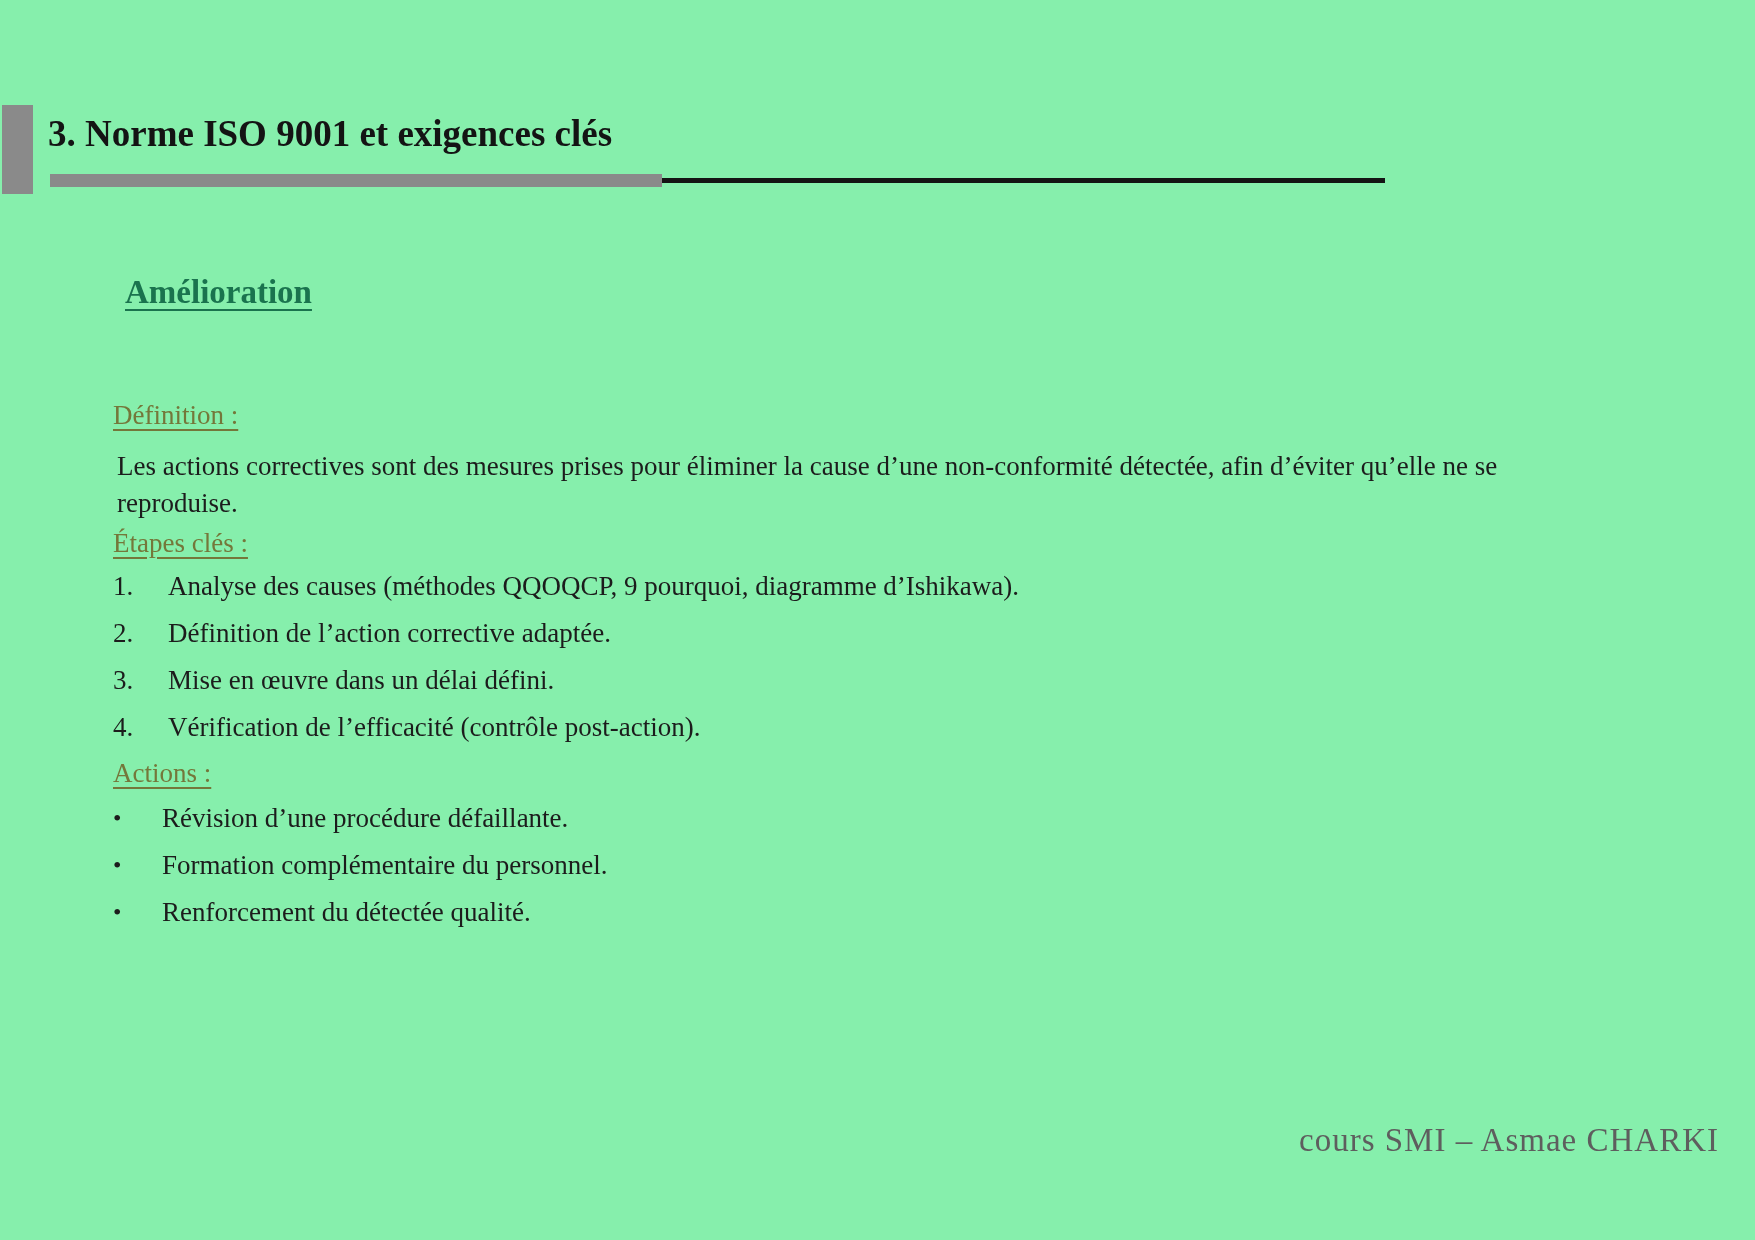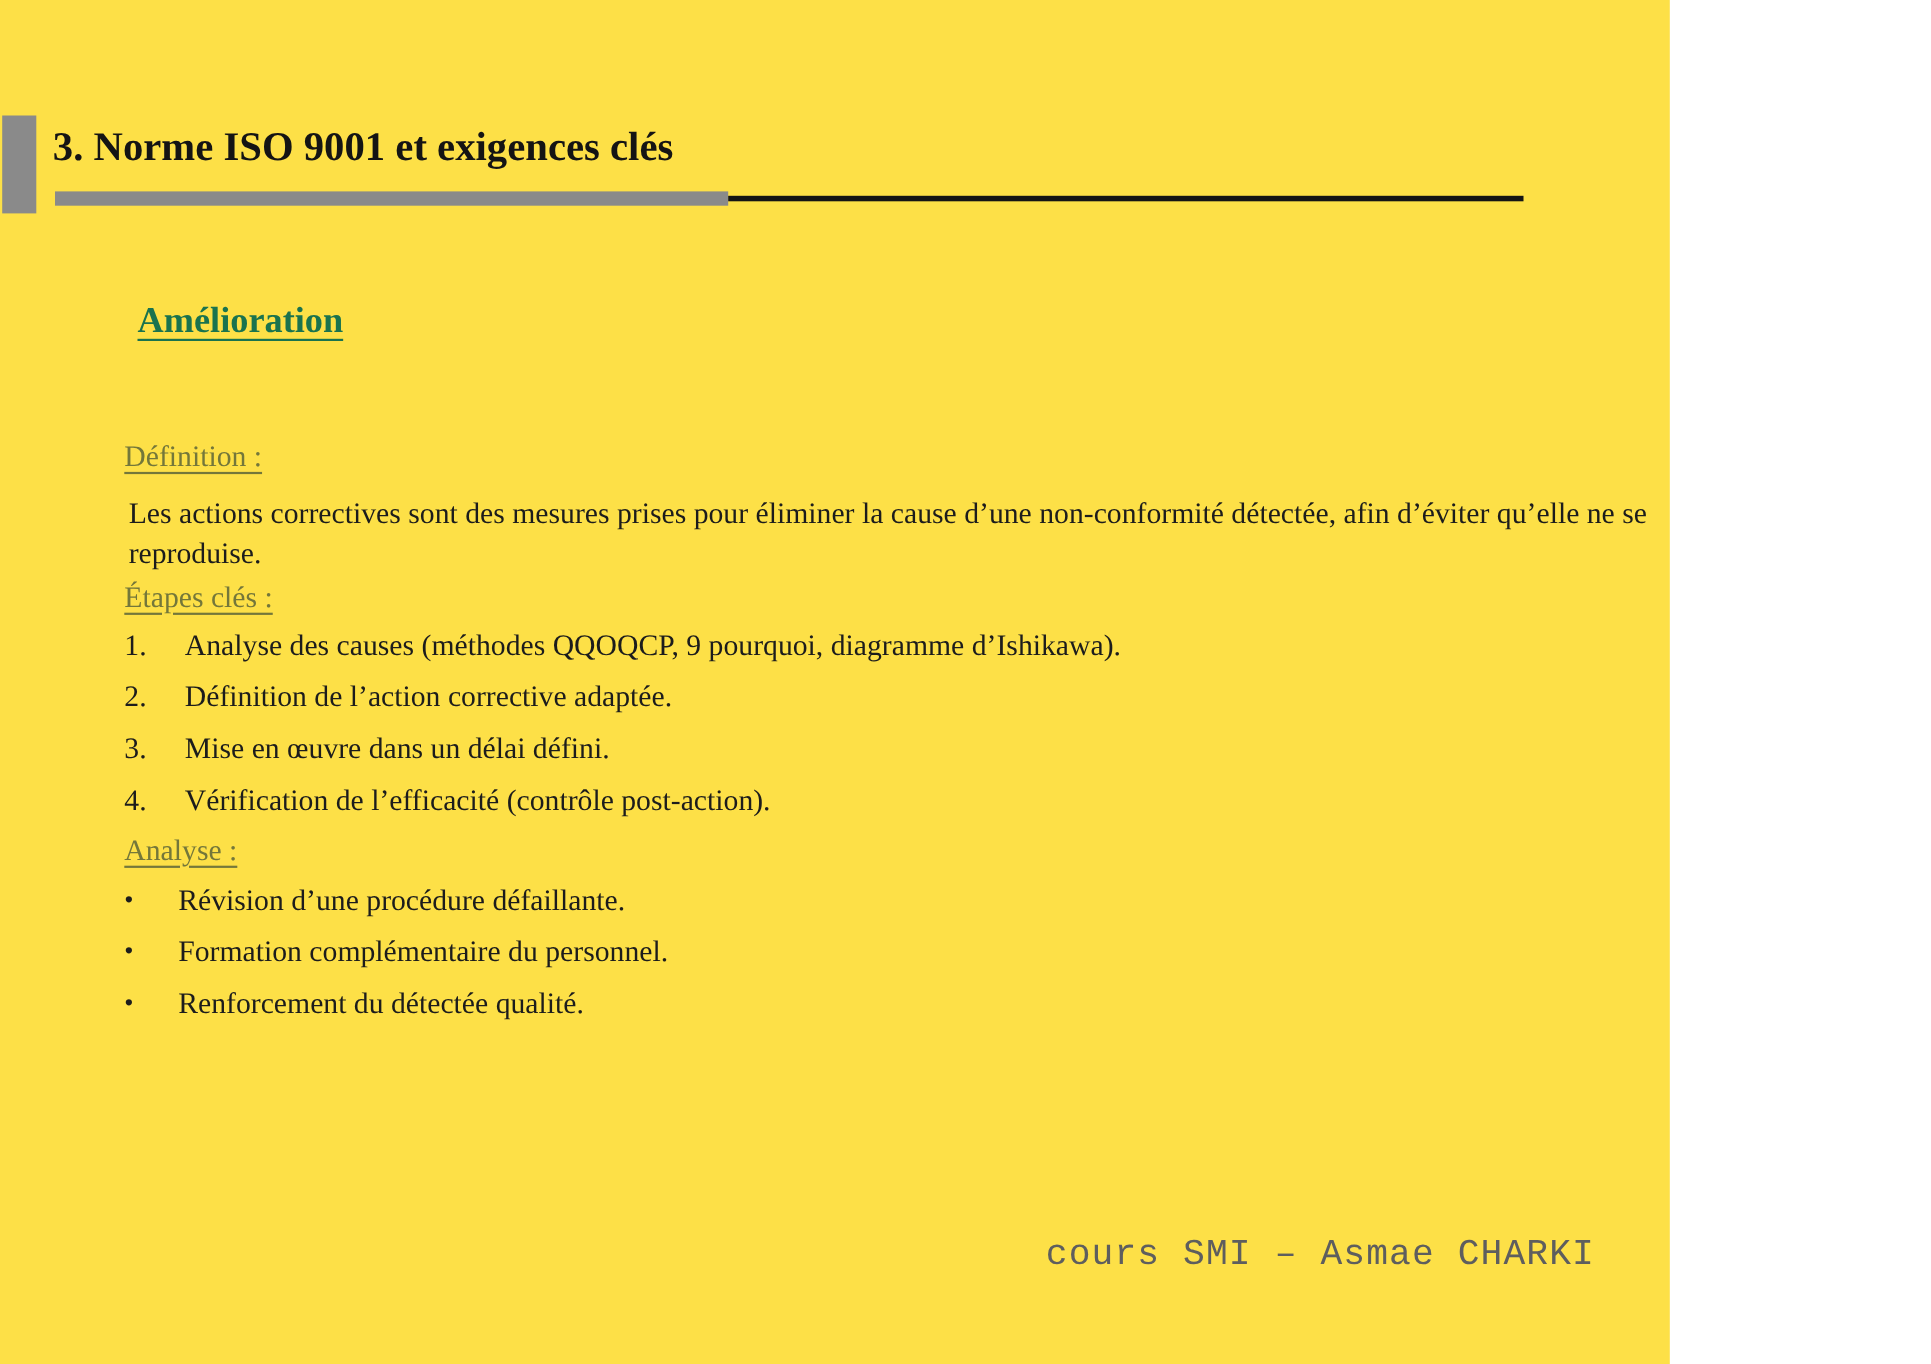--- a/index.html
+++ b/index.html
@@ -1,21 +1,21 @@
 <!DOCTYPE html>
 <html lang="fr" style="--accent-green: #1a734e; --accent-olive: #74773a; --bar-gray: #8a8a8a; --footer-gray: #5e5e5e;"><head>
 <meta charset="utf-8">
 <title>Slide</title>
 <style>
   html, body { margin: 0; padding: 0; background: #ffffff; }
   .slide {
     position: relative;
-    width: 1518px;
+    width: 1755px;
     height: 1240px;
-    background: #fde047;
+    background: #86efac;
     overflow: hidden;
     font-family: "Liberation Serif", "DejaVu Serif", serif;
     color: #1c1c1c;
   }
 
   
   .gray-tab {
     position: absolute;
     left: 2px; top: 105px;
     width: 31px; height: 89px;
@@ -99,22 +99,22 @@
   .steps-list    { top: 568px; }
   .examples-list { top: 800px; }
   .list li { display: flex; margin-bottom: 11px; }
   .steps-list .marker    { flex: 0 0 55px; }
   .examples-list .marker { flex: 0 0 49px; font-size: 24px; }
   .list .txt { flex: 1 1 auto; }
 
   
   .footer-credit {
     position: absolute;
-    right: 68px; top: 1122px;
-    font-family: Liberation Mono, monospace;
+    right: 36px; top: 1122px;
+    font-family: Liberation Serif, serif;
     font-size: 33px;
     letter-spacing: 1px;
     color: var(--footer-gray, #5e5e5e);
     white-space: nowrap;
   }
   .page-number {
     position: absolute;
     left: 0; top: 1176px;
     width: 100%;
     text-align: center;
@@ -151,21 +151,21 @@
     <li>
       <span class="marker">3.</span>
       <span class="txt">Mise en œuvre dans un délai défini.</span>
     </li>
     <li>
       <span class="marker">4.</span>
       <span class="txt">Vérification de l’efficacité (contrôle post-action).</span>
     </li>
   </ol>
 
-  <div class="olive-label label-examples">Analyse :</div>
+  <div class="olive-label label-examples">Actions :</div>
   <ul class="list examples-list">
     <li>
       <span class="marker">•</span>
       <span class="txt">Révision d’une procédure défaillante.</span>
     </li>
     <li>
       <span class="marker">•</span>
       <span class="txt">Formation complémentaire du personnel.</span>
     </li>
     <li>

